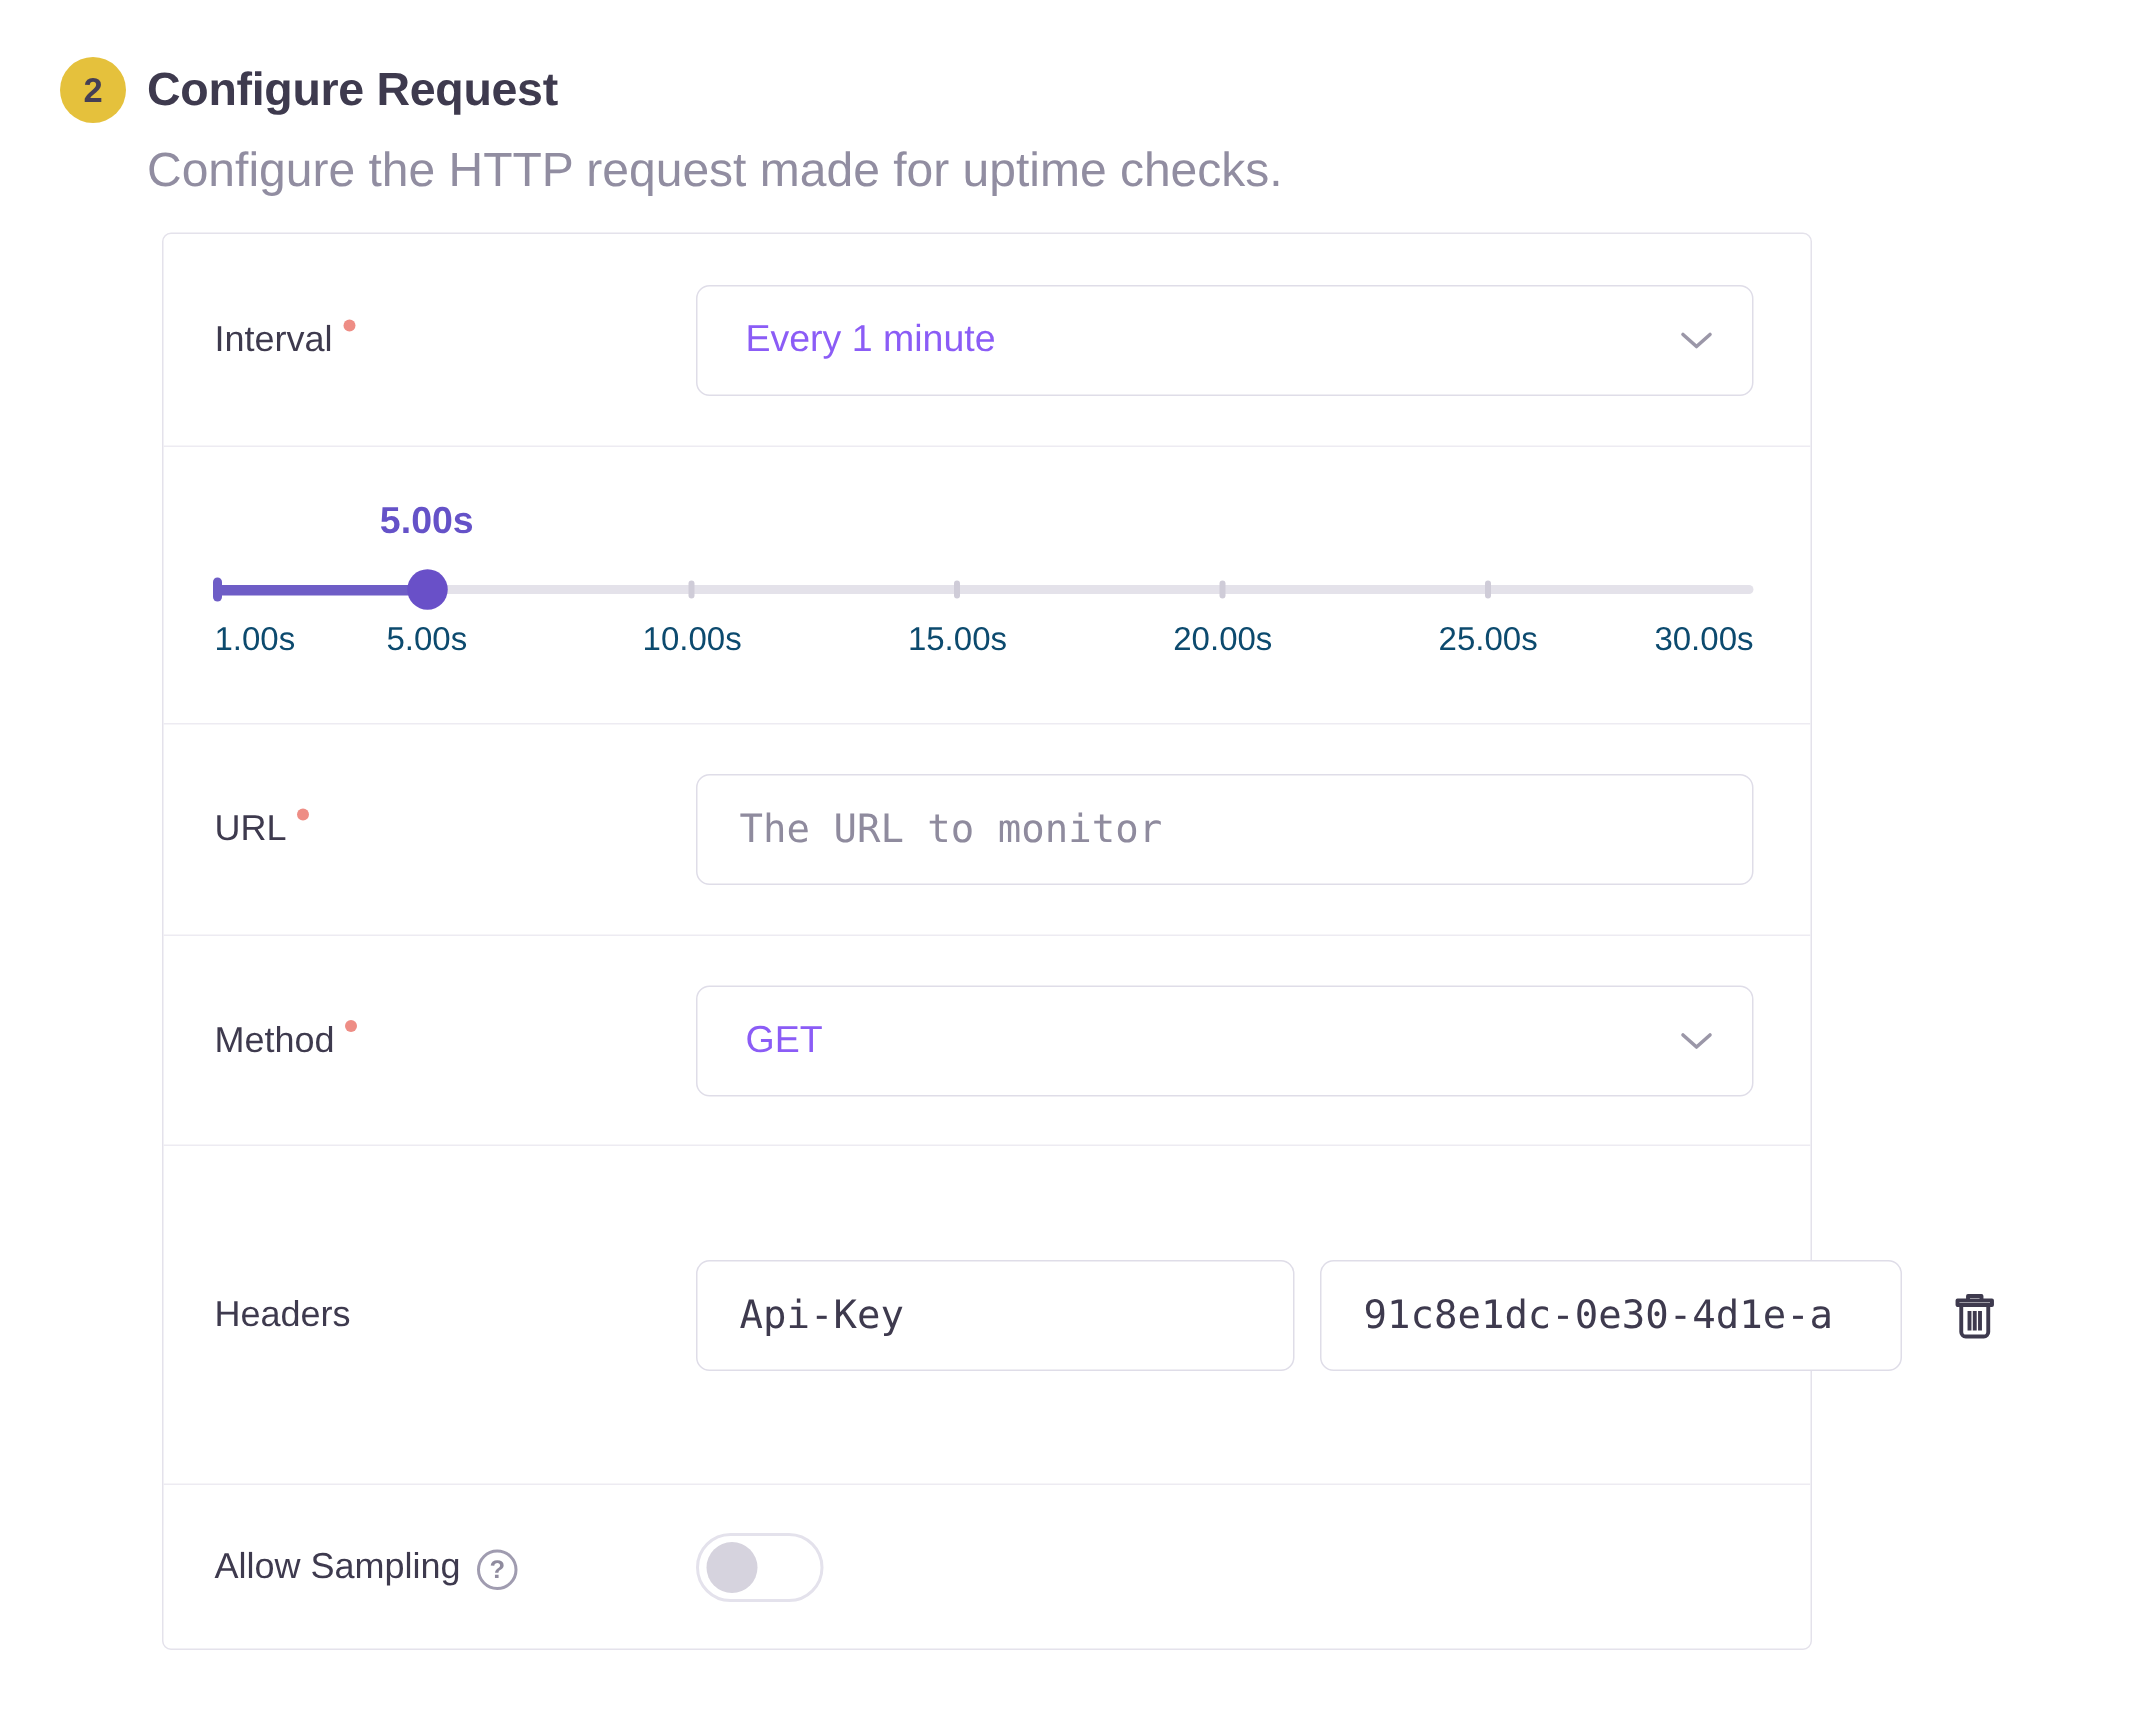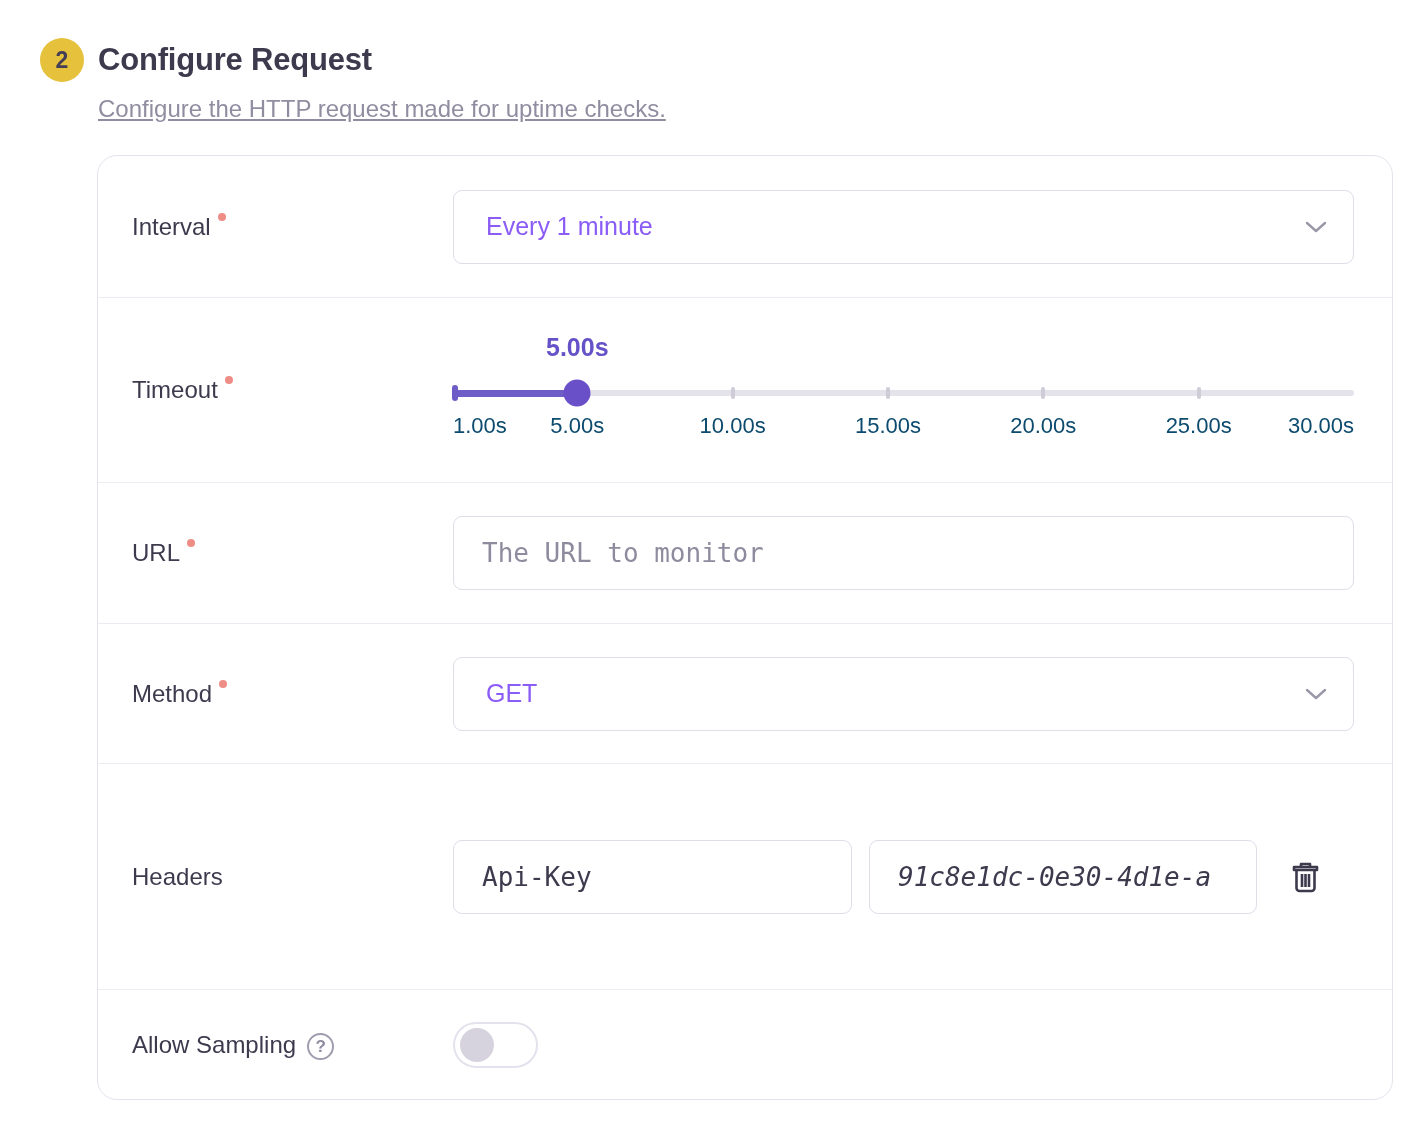--- a/index.html
+++ b/index.html
@@ -15,26 +15,26 @@
   
   .section-header { position:absolute; left:40px; top:38px; }
   .section-header-top { display:flex; align-items:center; gap:14px; }
   .step-badge {
     width:44px; height:44px; border-radius:50%;
     background:#e5c13c; color:#453f55;
     font-size:23px; font-weight:700;
     display:flex; align-items:center; justify-content:center;
   }
   .section-title { font-size:31px; font-weight:700; color:#3e3a4e; letter-spacing:-0.2px; }
-  .section-subtitle { margin:13px 0 0 58px; font-size:24px; color:#918da1;text-decoration:underline; }
+  .section-subtitle { margin:13px 0 0 58px; font-size:32px; color:#918da1; }
 
   
   .card {
-    position:absolute; left:97px; top:155px; width:1296px;
-    background:#fff; border:1px solid #e4e2eb; border-radius:20px;
+    position:absolute; left:108px; top:155px; width:1100px;
+    background:#fff; border:1px solid #e4e2eb; border-radius:6px;
   }
   .row { display:flex; align-items:center; padding:0 38px 0 34px; }
   .row + .row { border-top:1px solid #edebf2; }
   .row-interval { min-height:141px; }
   .row-timeout  { min-height:185px; }
   .row-url      { min-height:141px; }
   .row-method   { min-height:140px; }
   .row-headers  { min-height:226px; }
   .row-sampling { min-height:110px; }
 
@@ -81,21 +81,21 @@
   }
   .slider-labels { position:absolute; top:78px; left:0; right:0; height:26px; font-size:22px; color:#0c4a6e;text-align:center; }
   .slider-tick-label { position:absolute; transform:translateX(-50%); white-space:nowrap; }
   .slider-tick-label.first { transform:none; }
   .slider-tick-label.last  { transform:translateX(-100%); }
 
   
   .headers-control { display:flex; flex-direction:column; gap:22px; padding:0; }
   .header-kv { display:flex; align-items:center; }
   .header-key-input { width:399px; flex:none; }
-  .header-value-input { width:388px; flex:none; margin-left:17px; white-space:nowrap; overflow:hidden;font-style:italic; }
+  .header-value-input { width:388px; flex:none; margin-left:17px; white-space:nowrap; overflow:hidden; }
   .trash-btn { margin-left:29px; background:none; border:none; cursor:pointer; display:flex; align-items:center; padding:4px; }
   .add-header-btn {
     width:251px; height:56px; background:#fff;
     border:1.5px solid #e6e4ed; border-radius:9px;
     display:flex; align-items:center; justify-content:center; gap:15px;
     font-family:"Liberation Sans", sans-serif;
     font-size:24px; font-weight:700; color:#3e3a4e; cursor:pointer;
   }
 
   
@@ -141,24 +141,20 @@
         <div class="select-box">
           <span>Every 1 minute</span>
           <svg class="chevron" viewBox="0 0 22 14" fill="none">
             <polyline points="2,3 11,11 20,3" stroke="#9b97a8" stroke-width="2.4" stroke-linecap="round" stroke-linejoin="round"></polyline>
           </svg>
         </div>
       </div>
     </div>
 
     <div class="row row-timeout">
-      <div class="label-col">
-        <span class="field-label">Timeout</span>
-        <span class="req-dot"></span>
-      </div>
       <div class="control-col">
         <div class="slider">
           <div class="slider-value">5.00s</div>
           <div class="track-area">
             <div class="track"></div>
             <div class="tick" style="left:31.034%"></div>
             <div class="tick" style="left:48.276%"></div>
             <div class="tick" style="left:65.517%"></div>
             <div class="tick" style="left:82.759%"></div>
             <div class="track-active"></div>

